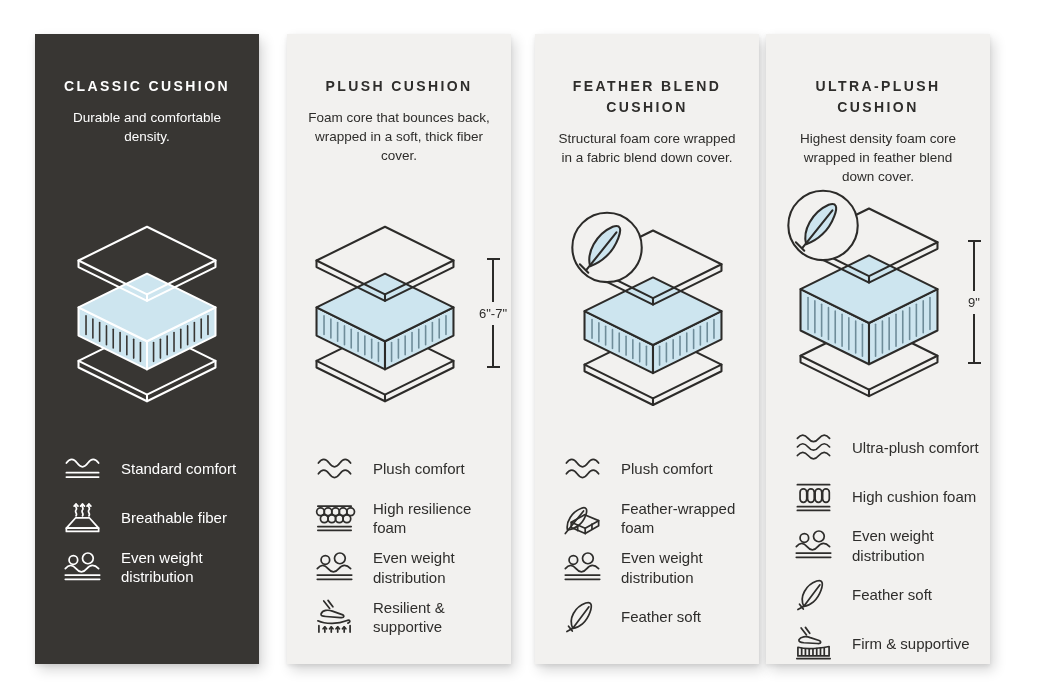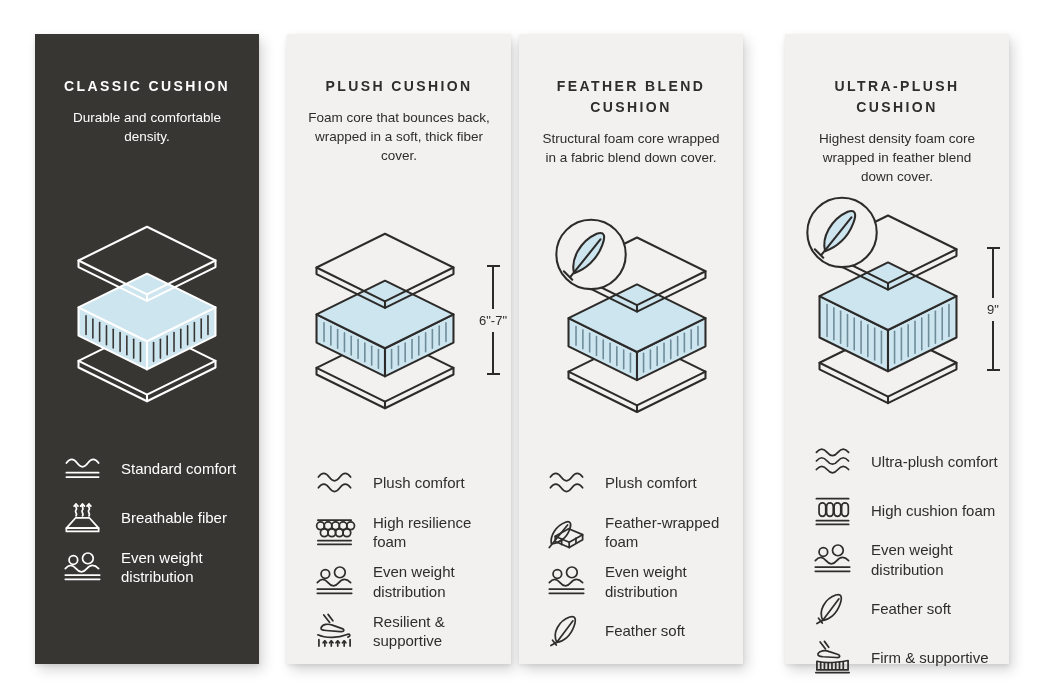--- a/index.html
+++ b/index.html
@@ -10,21 +10,21 @@
     overflow:hidden;
   }
   .stage{position:relative;width:938px;height:700px;}
   .panel{
     position:absolute;top:34px;width:224px;height:630px;
     box-shadow:4px 6px 12px rgba(0,0,0,.16), 0 2px 4px rgba(0,0,0,.08);
     box-sizing:border-box;
     display:flex;flex-direction:column;
   }
   .panel--dark{background:var(--panel-dark,#383633);color:var(--text-on-dark,#fff);}
-  .panel--light{background:var(--panel-light,#f2f1ef);color:var(--text-on-light,#2e2d2b);gap:7px;}
+  .panel--light{background:var(--panel-light,#f2f1ef);color:var(--text-on-light,#2e2d2b);}
   .panel-header{height:132px;padding-top:42px;text-align:center;}
   .card-title{
     font-size:14px;font-weight:700;letter-spacing:2.4px;
     line-height:1.5;padding:0 10px;
   }
   .card-desc{
     font-size:13.5px;line-height:1.42;margin-top:11px;padding:0 20px;
   }
   .illustration{position:relative;height:212px;flex:0 0 auto;}
   .cushion-svg-wrap{position:absolute;left:0;right:0;top:0;bottom:0;display:flex;justify-content:center;}
@@ -241,21 +241,21 @@
               <path d="M21.4 28.4 L23 26.6 L24.6 28.4"></path>
               <path d="M29 31.5 v-4.6"></path>
               <path d="M27.4 28.4 L29 26.6 L30.6 28.4"></path>
             </svg>
           </span>
           <span class="flabel">Resilient &amp; supportive</span>
         </div>
       </div>
   </section>
 
-  <section class="panel panel--light" style="left:519px">
+  <section class="panel panel--light" style="left:535px">
     <header class="panel-header">
       <div class="card-title">FEATHER BLEND CUSHION</div>
       <div class="card-desc">Structural foam core wrapped in a fabric blend down cover.</div>
     </header>
     <div class="illustration shift-r6">
       <div class="cushion-svg-wrap">
           <svg viewBox="0 0 190 226" width="188" height="212" fill="none" stroke="#2c2b29" stroke-width="2.2" stroke-linejoin="round" stroke-linecap="round">
 
     <path d="M22 167 L95 131 L168 167 L95 203 Z"></path>
     <path d="M22 167 v7 L95 210 L168 174 v-7"></path>
@@ -338,21 +338,21 @@
               <path d="M11 28 L26 8"></path>
               <path d="M5.5 31 L11 28"></path>
               <path d="M7 26 L10.5 30.5"></path>
             </svg>
           </span>
           <span class="flabel">Feather soft</span>
         </div>
       </div>
   </section>
 
-  <section class="panel panel--light" style="left:785px">
+  <section class="panel panel--light" style="left:766px">
     <header class="panel-header">
       <div class="card-title">ULTRA-PLUSH CUSHION</div>
       <div class="card-desc">Highest density foam core wrapped in feather blend down cover.</div>
     </header>
     <div class="illustration shift-l10">
       <div class="cushion-svg-wrap">
           <svg viewBox="0 0 190 226" width="188" height="212" fill="none" stroke="#2c2b29" stroke-width="2.2" stroke-linejoin="round" stroke-linecap="round">
 
     <path d="M22 181 L95 145 L168 181 L95 217 Z"></path>
     <path d="M22 181 v7 L95 224 L168 188 v-7"></path>

